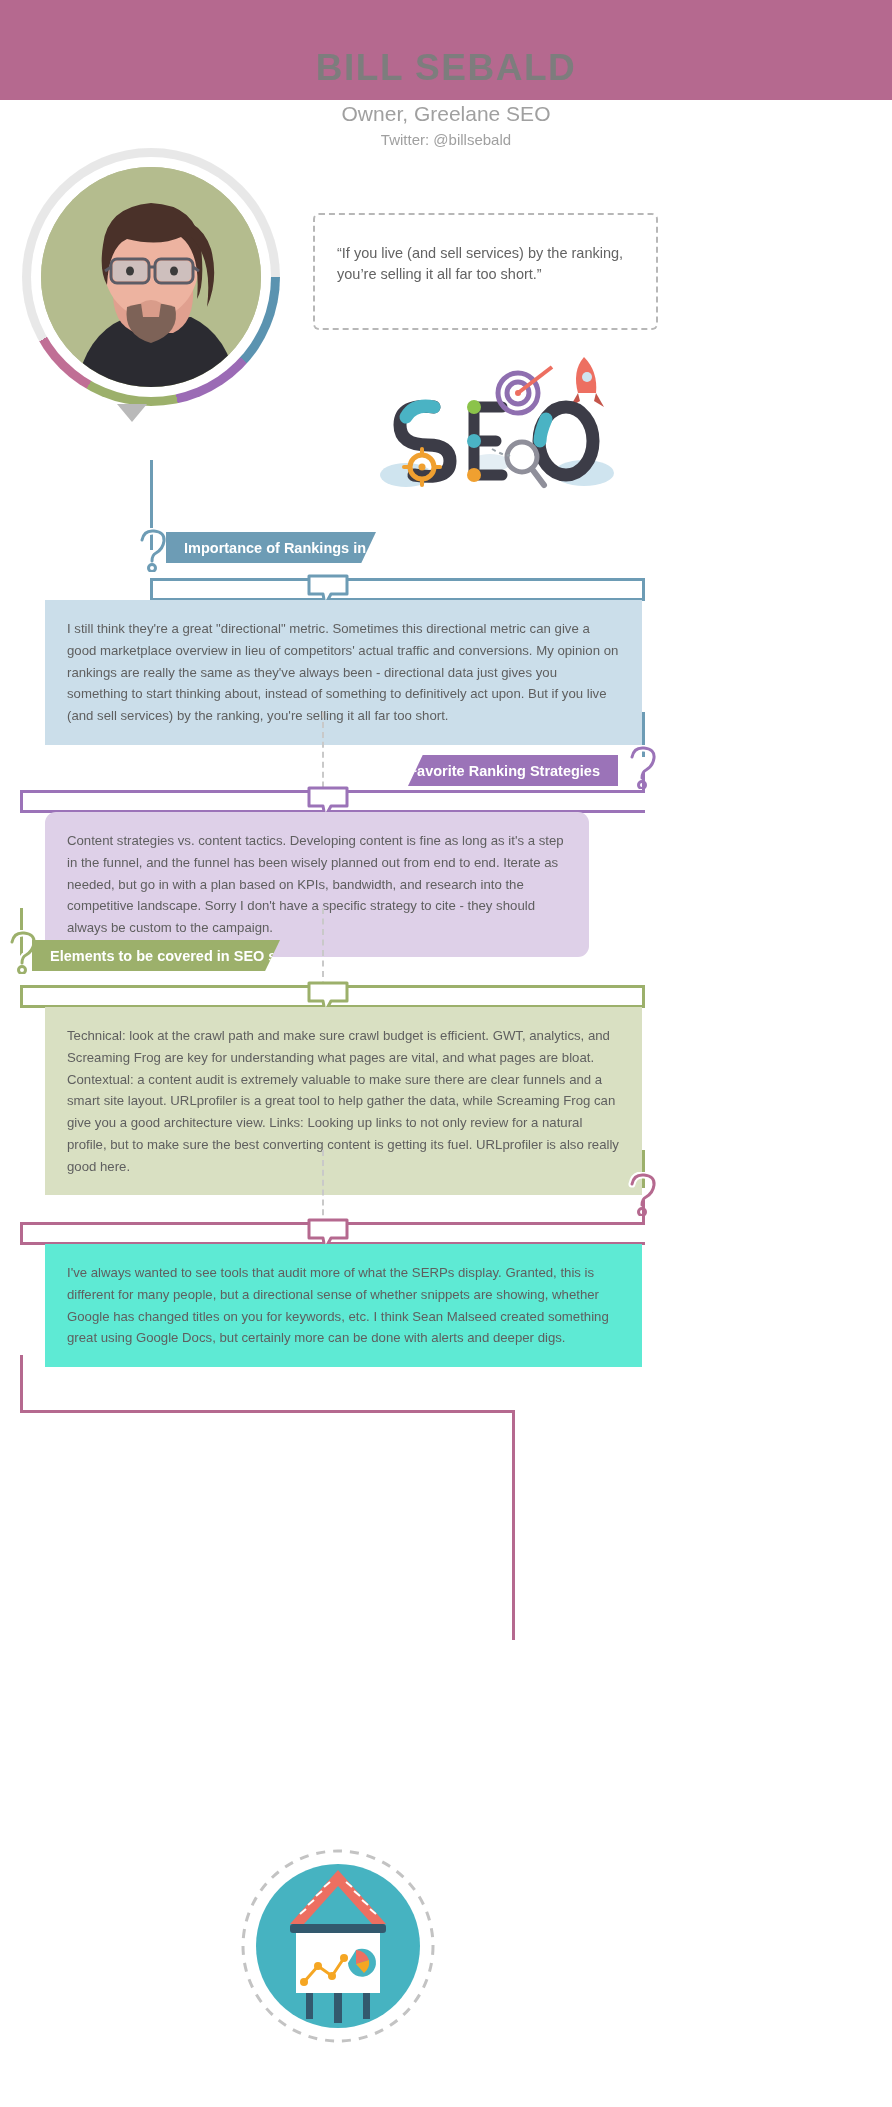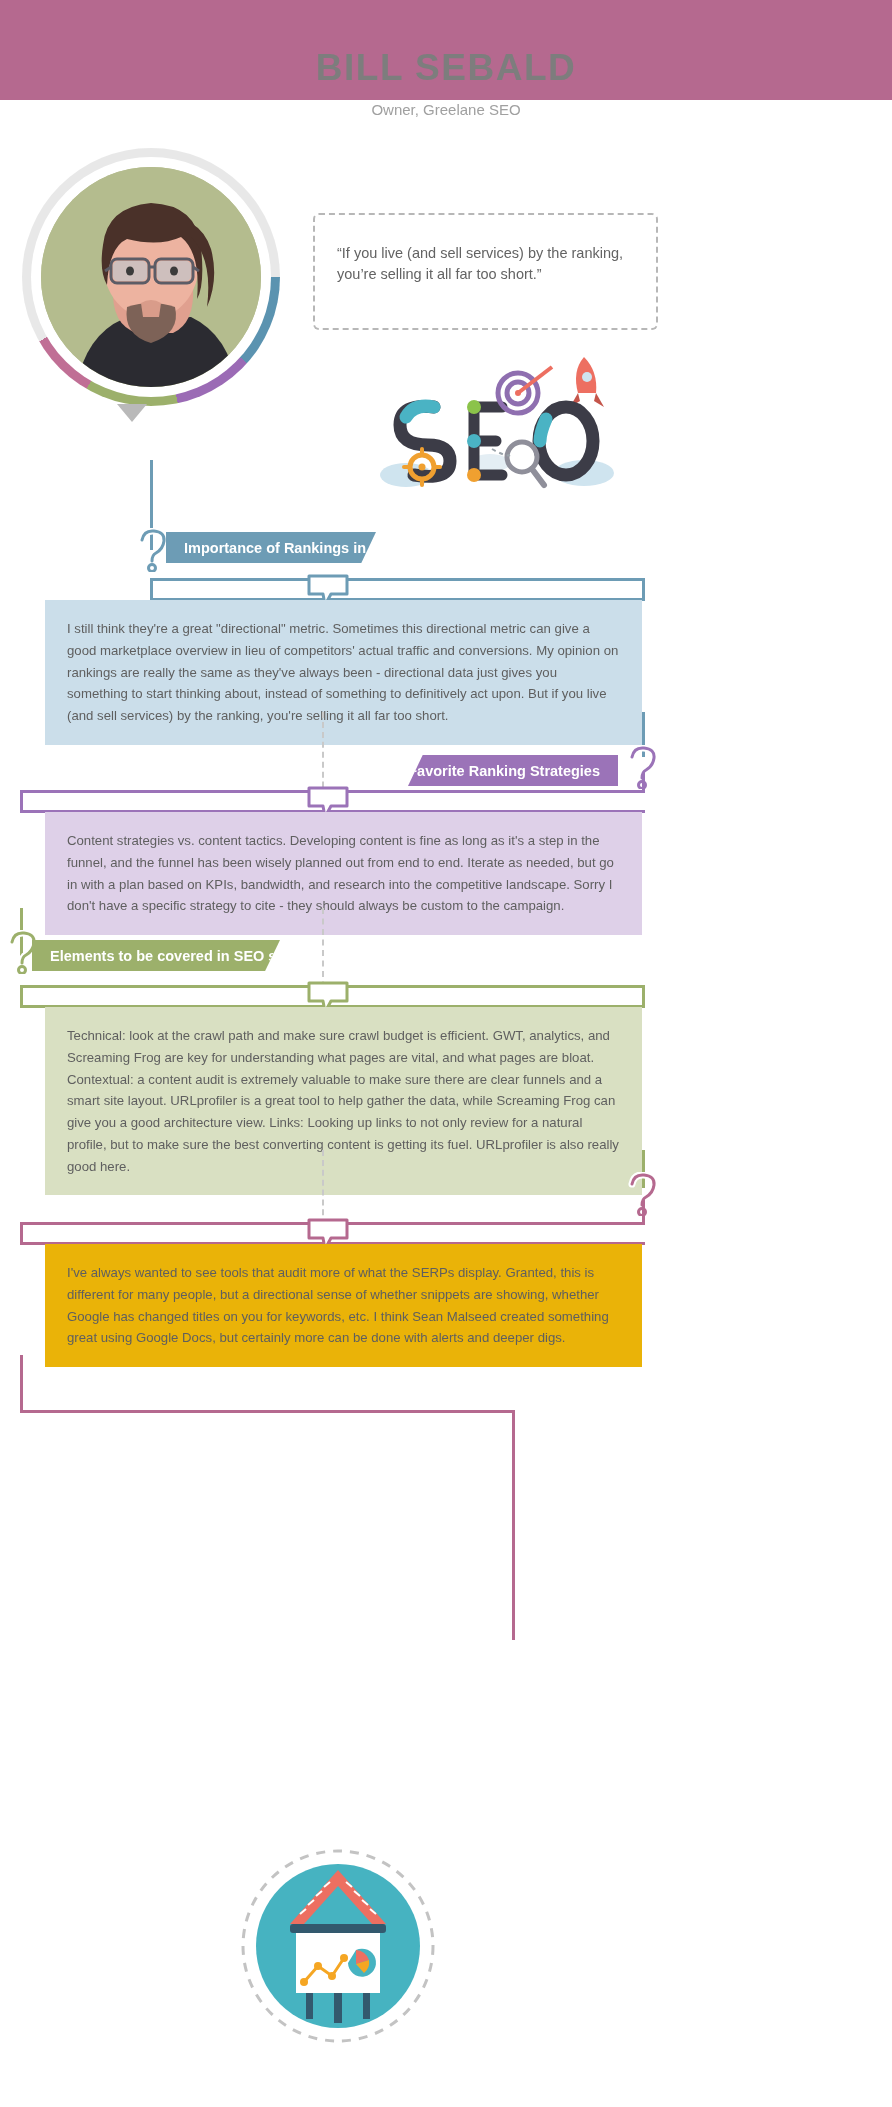--- a/index.html
+++ b/index.html
@@ -12,21 +12,21 @@
     overflow: hidden;
   }
   .page { position: relative; width: 892px; height: 2107px; }
 
   
   .header { position: absolute; left: 0; top: 40px; width: 892px; text-align: center; margin-top: 8px; }
   .name {
     font-size: 37px; font-weight: bold; letter-spacing: 1.5px;
     color: #7d7d7d; line-height: 1.1;
   }
-  .role { font-size: 15px; color: #a0a0a0; margin-top: 10px; line-height: 1.45; }
+  .role { font-size: 21px; color: #a0a0a0; margin-top: 10px; line-height: 1.45; }
   .twitter { font-size: 15px; color: #a0a0a0; line-height: 1.45; }
 
   
   .avatar-wrap { position: absolute; left: 22px; top: 148px; width: 258px; height: 258px; }
   .ring {
     position: absolute; inset: 0; border-radius: 50%;
     background: conic-gradient(
       from 90deg,
       #5b93b0 0deg 42deg,
       #9b6bb5 42deg 78deg,
@@ -103,20 +103,21 @@
 <body>
 
 <div class="page">
 
   <div class="vline-pink-top"></div>
   <div class="vline-pink-top2"></div>
 
   <div class="header">
     <div class="name">BILL SEBALD</div>
     <div class="role">Owner, Greelane SEO</div>
+    <div class="twitter">Twitter: @billsebald</div>
   </div>
 
   <div class="avatar-wrap">
     <div class="ring"></div>
     <div class="ring-inner"></div>
     <div class="photo">
       <svg viewBox="0 0 220 220" xmlns="http://www.w3.org/2000/svg">
         <rect width="220" height="220" fill="#b4bc8e"></rect>
         <path d="M35 220 Q45 168 82 152 L150 150 Q188 168 196 220 Z" fill="#2b2b31"></path>
         <path d="M72 120 Q70 158 96 166 L132 166 Q154 156 152 120 Z" fill="#e0a08f"></path>
@@ -234,21 +235,21 @@
   </div>
   <div class="hline" style="left:20px; top:790px; width:625px; background:#9b73b8;"></div>
   <div class="vline" style="left:642px; top:772px; height:20px; background:#9b73b8;"></div>
   <div class="hline" style="left:20px; top:810px; width:625px; background:#9b73b8;"></div>
   <div class="vline" style="left:20px; top:790px; height:22px; background:#9b73b8;"></div>
   <div class="notch" style="left:305px; top:784px;">
     <svg width="46" height="36" viewBox="0 0 46 36" xmlns="http://www.w3.org/2000/svg">
       <path d="M4 4 H42 V22 H26 L20 33 L18 22 H4 Z" fill="#ffffff" stroke="#9b73b8" stroke-width="3" stroke-linejoin="round"></path>
     </svg>
   </div>
-  <div class="block" style="left:45px; top:812px; width:597px; background:#ded0e8;">
+  <div class="block" style="left:45px; top:812px; width:544px; background:#ded0e8;border-radius:11px;">
     <span>Content strategies vs. content tactics. Developing content is fine as long as it's a step in the funnel, and the funnel has been wisely planned out from end to end. Iterate as needed, but go in with a plan based on KPIs, bandwidth, and research into the competitive landscape. Sorry I don't have a specific strategy to cite - they should always be custom to the campaign.</span>
   </div>
 
   <div class="dashline" style="left:322px; top:908px; height:90px;"></div>
   <div class="vline" style="left:20px; top:908px; height:52px; background:#9cb06b;"></div>
   <div class="qmark" style="left:4px; top:930px;">
     <svg width="40" height="44" viewBox="0 0 40 44" xmlns="http://www.w3.org/2000/svg">
       <path d="M8 12 Q10 2 20 3 Q31 4 30 13 Q29 21 22 25 Q18 27 18 33" fill="none" stroke="#ffffff" stroke-width="7" stroke-linecap="round"></path>
       <path d="M8 12 Q10 2 20 3 Q31 4 30 13 Q29 21 22 25 Q18 27 18 33" fill="none" stroke="#9cb06b" stroke-width="3" stroke-linecap="round"></path>
       <circle cx="18" cy="40" r="3.5" fill="none" stroke="#9cb06b" stroke-width="3"></circle>
@@ -283,21 +284,21 @@
   </div>
   <div class="hline" style="left:20px; top:1222px; width:625px; background:#b5698f;"></div>
   <div class="vline" style="left:642px; top:1200px; height:24px; background:#b5698f;"></div>
   <div class="hline" style="left:20px; top:1242px; width:625px; background:#b5698f;"></div>
   <div class="vline" style="left:20px; top:1222px; height:22px; background:#b5698f;"></div>
   <div class="notch" style="left:305px; top:1216px;">
     <svg width="46" height="36" viewBox="0 0 46 36" xmlns="http://www.w3.org/2000/svg">
       <path d="M4 4 H42 V22 H26 L20 33 L18 22 H4 Z" fill="#ffffff" stroke="#b5698f" stroke-width="3" stroke-linejoin="round"></path>
     </svg>
   </div>
-  <div class="block" style="left:45px; top:1244px; width:597px; background:#eab308;">
+  <div class="block" style="left:45px; top:1244px; width:597px; background:#5eead4;">
     <span>I've always wanted to see tools that audit more of what the SERPs display. Granted, this is different for many people, but a directional sense of whether snippets are showing, whether Google has changed titles on you for keywords, etc. I think Sean Malseed created something great using Google Docs, but certainly more can be done with alerts and deeper digs.</span>
   </div>
 
   <div class="vline" style="left:20px; top:1355px; height:58px; background:#b5698f;"></div>
   <div class="hline" style="left:20px; top:1410px; width:495px; background:#b5698f;"></div>
   <div class="vline" style="left:512px; top:1410px; height:230px; background:#b5698f;"></div>
 
   <div class="bottom-icon">
     <svg width="200" height="200" viewBox="0 0 200 200" xmlns="http://www.w3.org/2000/svg">
       <circle cx="100" cy="100" r="95" fill="none" stroke="#c3c3c3" stroke-width="3" stroke-dasharray="9 8"></circle>

